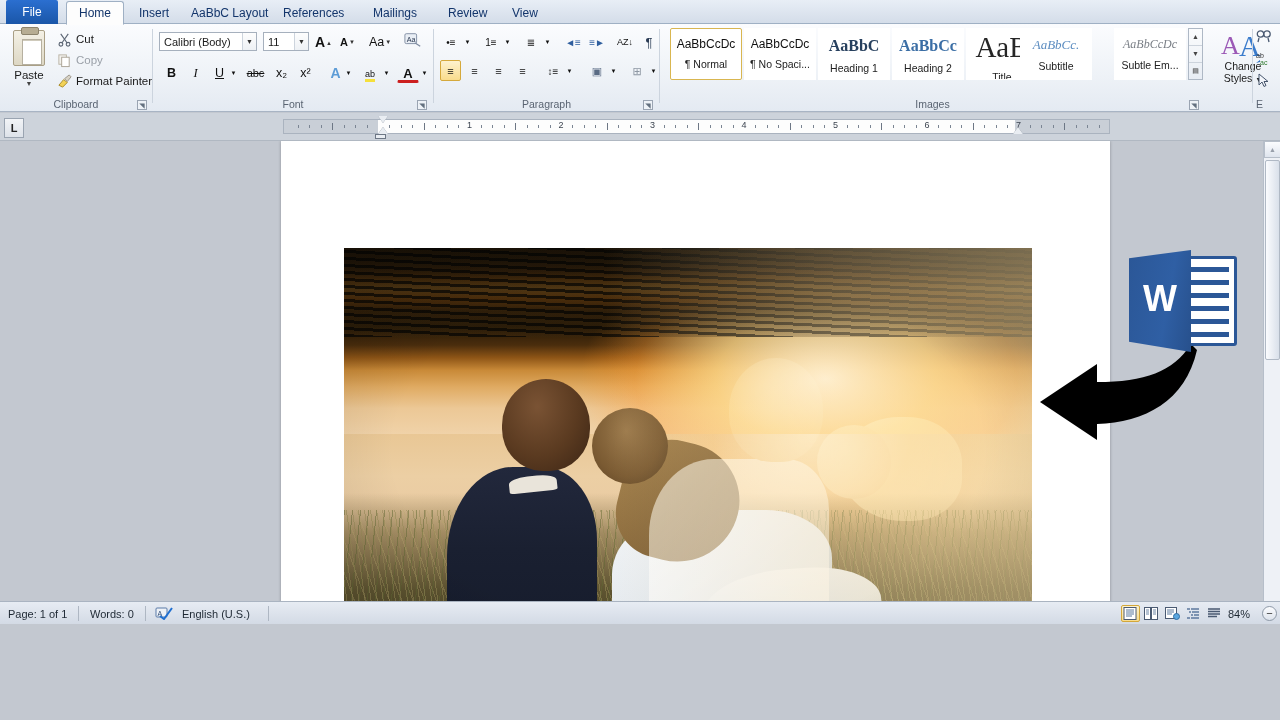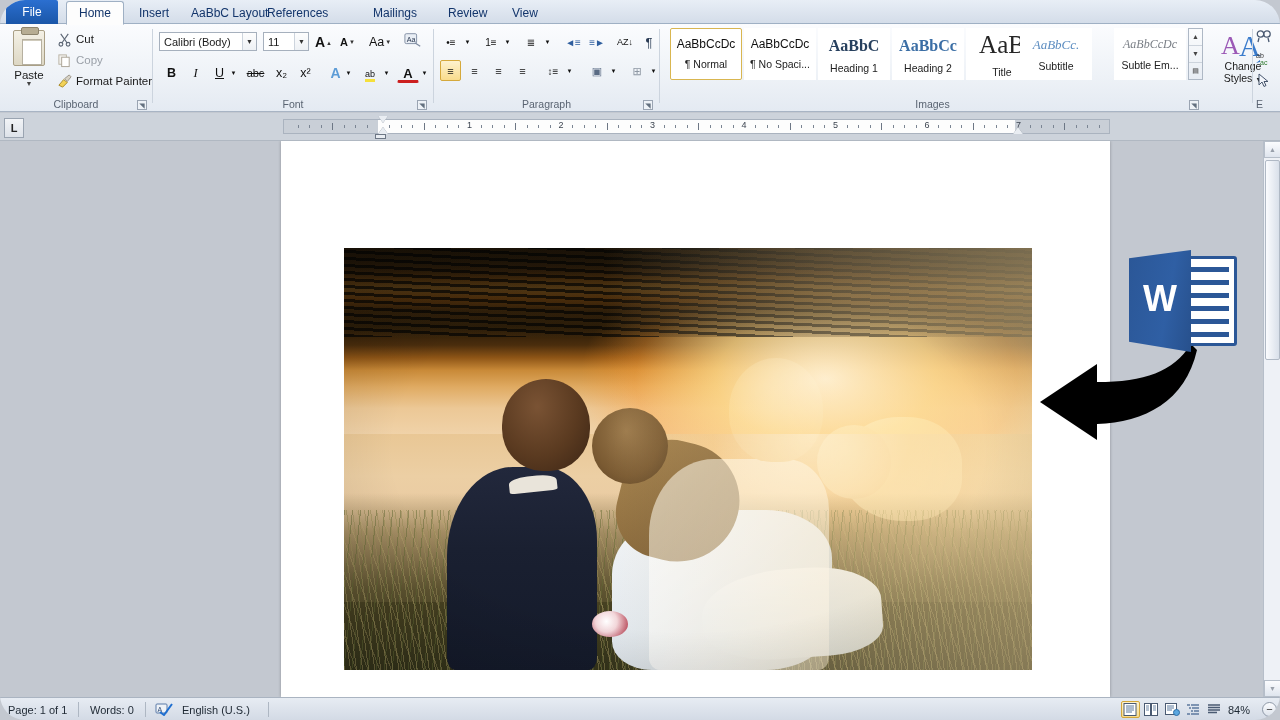--- a/index.html
+++ b/index.html
@@ -4,21 +4,21 @@
 <style>
   * { box-sizing: border-box; margin:0; padding:0; }
   html,body { width:1280px; height:720px; overflow:hidden; }
   body {
     font-family: "Liberation Sans", sans-serif;
     font-size: 11px;
     color:#1a1a1a;
     background:#c3c8d0;
     -webkit-font-smoothing: antialiased;
   }
-  #app { position:relative; width:1280px; height:720px; overflow:hidden;border-radius:25px; }
+  #app { position:relative; width:1280px; height:624px; overflow:hidden; }
 
   
   .tabbar {
     position:absolute; left:0; top:0; width:1280px; height:24px;
     background:linear-gradient(#e8eef6,#d4dde9);
     border-bottom:1px solid #9fb0c4;
   }
   .tab {
     position:absolute; top:2px; height:22px; line-height:22px;
     padding:0 11px; font-size:12px; color:#13356b; cursor:default;
@@ -367,21 +367,21 @@
 </head>
 <body>
 
 <div id="app">
 
   <div class="tabbar">
     <div class="tab file">File</div>
     <div class="tab active" style="left:66px;width:58px;text-align:center;">Home</div>
     <div class="tab" style="left:128px;">Insert</div>
     <div class="tab" style="left:180px;">AaBbC Layout</div>
-    <div class="tab" style="left:256px;text-align:right;">References</div>
+    <div class="tab" style="left:272px;text-align:right;">References</div>
     <div class="tab" style="left:362px;">Mailings</div>
     <div class="tab" style="left:437px;">Review</div>
     <div class="tab" style="left:501px;text-align:center;">View</div>
   </div>
 
   <div class="ribbon">
 
     <div class="group" style="left:0;width:152px;">
       <div class="paste-btn">
         <div class="paste-ic"></div>
@@ -514,21 +514,21 @@
       </div>
       <div class="stylebox" style="left:158px;text-align:center;">
         <div class="sample" style="font-size:16px;font-weight:bold;font-family:'Liberation Serif',serif;color:#27405e;">AaBbC</div>
         <div class="sname">Heading 1</div>
       </div>
       <div class="stylebox" style="left:232px;">
         <div class="sample" style="font-size:16px;font-weight:bold;font-family:'Liberation Serif',serif;color:#3b6ea5;">AaBbCc</div>
         <div class="sname">Heading 2</div>
       </div>
       <div class="stylebox" style="left:306px;">
-        <div class="sample" style="font-size:25px;font-family:'Liberation Serif',serif;margin-top:2px;color:#262626;">AaB</div>
+        <div class="sample" style="font-size:29px;font-family:'Liberation Serif',serif;margin-top:2px;color:#262626;">AaB</div>
         <div class="sname">Title</div>
       </div>
       <div class="stylebox" style="left:360px;">
         <div class="sample" style="font-size:13px;font-style:italic;font-family:'Liberation Serif',serif;color:#5b8cc0;">AaBbCc.</div>
         <div class="sname">Subtitle</div>
       </div>
       <div class="stylebox" style="left:454px;">
         <div class="sample" style="font-size:12px;font-style:italic;font-family:'Liberation Serif',serif;color:#7a7f86;">AaBbCcDc</div>
         <div class="sname">Subtle Em...</div>
       </div>

